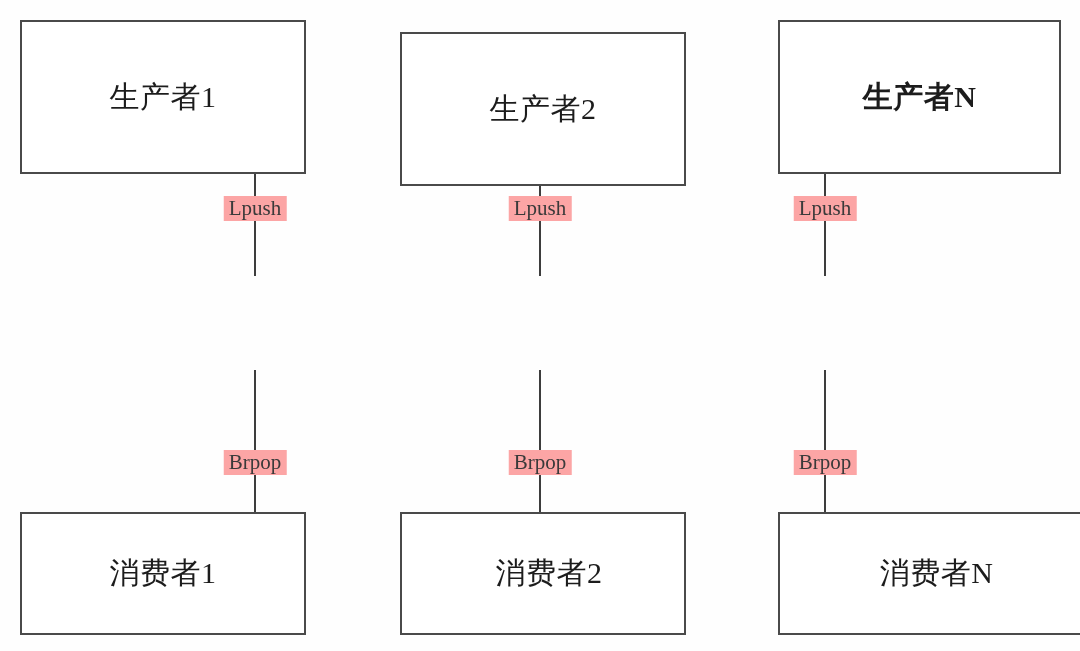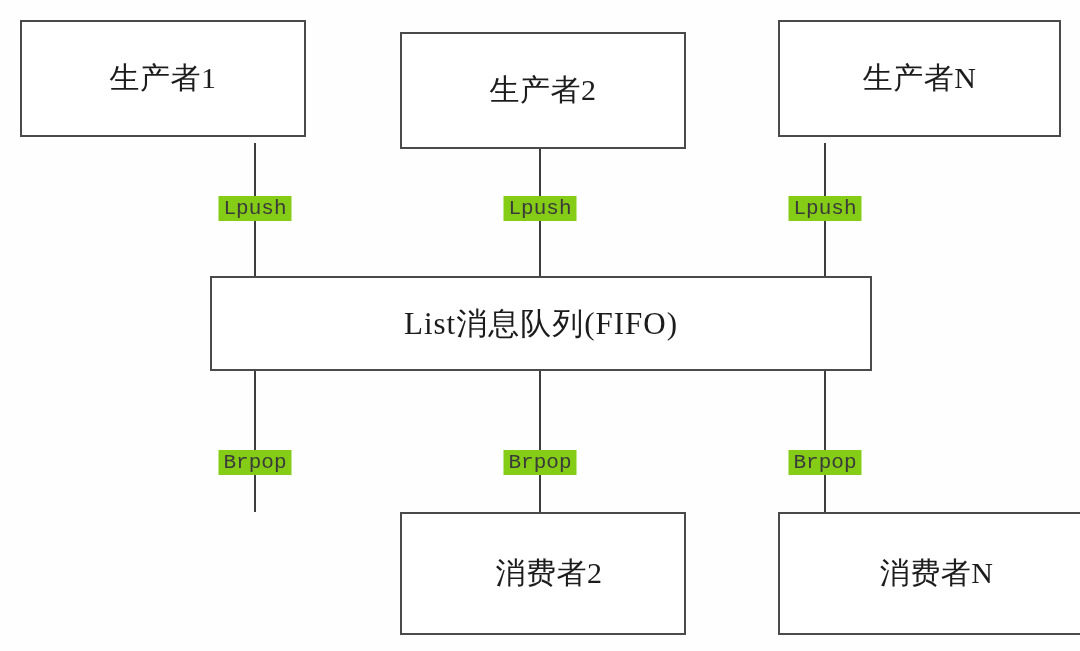--- a/index.html
+++ b/index.html
@@ -29,28 +29,28 @@
   }
   .node-label {
     font-family: "Liberation Serif", "DejaVu Serif", serif;
     color: #1c1c1c;
     letter-spacing: 0.5px;
     white-space: nowrap;
   }
   
   .producer-box {
     top: 20px;
-    height: 117px;
+    height: 154px;
   }
   .producer-box .node-label {
     font-size: 30px;
   }
   #producer-1 { left: 20px;  width: 286px; }
   #producer-2 { left: 400px; width: 286px; margin-top: 12px; }
-  #producer-3 { left: 778px; width: 283px; }
+  #producer-3 { left: 778px; width: 283px; font-weight: bold; }
 
   
   #queue-box {
     left: 210px;
     top: 276px;
     width: 662px;
     height: 95px;
   }
   #queue-box .node-label {
     font-size: 31px;
@@ -79,24 +79,24 @@
   .connector-upper { top: 143px;  height: 133px; }
   .connector-lower { top: 370px;  height: 142px; }
   .col-1 { left: 254px; }
   .col-2 { left: 539px; }
   .col-3 { left: 824px; }
 
   
   .edge-label {
     position: absolute;
     transform: translateX(-50%);
-    font-family: Liberation Mono, monospace;
+    font-family: Liberation Serif, serif;
     font-size: 21px;
     color: #3a3a3a;
-    background: #84cc16;
+    background: #fca5a5;
     padding: 1px 5px;
     line-height: 1.1;
     white-space: nowrap;
     z-index: 2;
   }
   .label-upper { top: 196px; }
   .label-lower { top: 426px; margin-top: 24px; }
   .lab-col-1 { left: 255px; }
   .lab-col-2 { left: 540px; }
   .lab-col-3 { left: 825px; }
@@ -121,28 +121,28 @@
     <span class="node-label">生产者2</span>
   </div>
   <div class="node-box producer-box" id="producer-3">
     <span class="node-label">生产者N</span>
   </div>
 
   <div class="edge-label label-upper lab-col-1">Lpush</div>
   <div class="edge-label label-upper lab-col-2">Lpush</div>
   <div class="edge-label label-upper lab-col-3">Lpush</div>
 
-  <div class="node-box" id="queue-box">
-    <span class="node-label">List消息队列(FIFO)</span>
-  </div>
 
   <div class="edge-label label-lower lab-col-1">Brpop</div>
   <div class="edge-label label-lower lab-col-2">Brpop</div>
   <div class="edge-label label-lower lab-col-3">Brpop</div>
 
+  <div class="node-box consumer-box" id="consumer-1">
+    <span class="node-label">消费者1</span>
+  </div>
   <div class="node-box consumer-box" id="consumer-2">
     <span class="node-label">消费者2</span>
   </div>
   <div class="node-box consumer-box" id="consumer-3">
     <span class="node-label">消费者N</span>
   </div>
 
 </div>
 
 </body></html>

